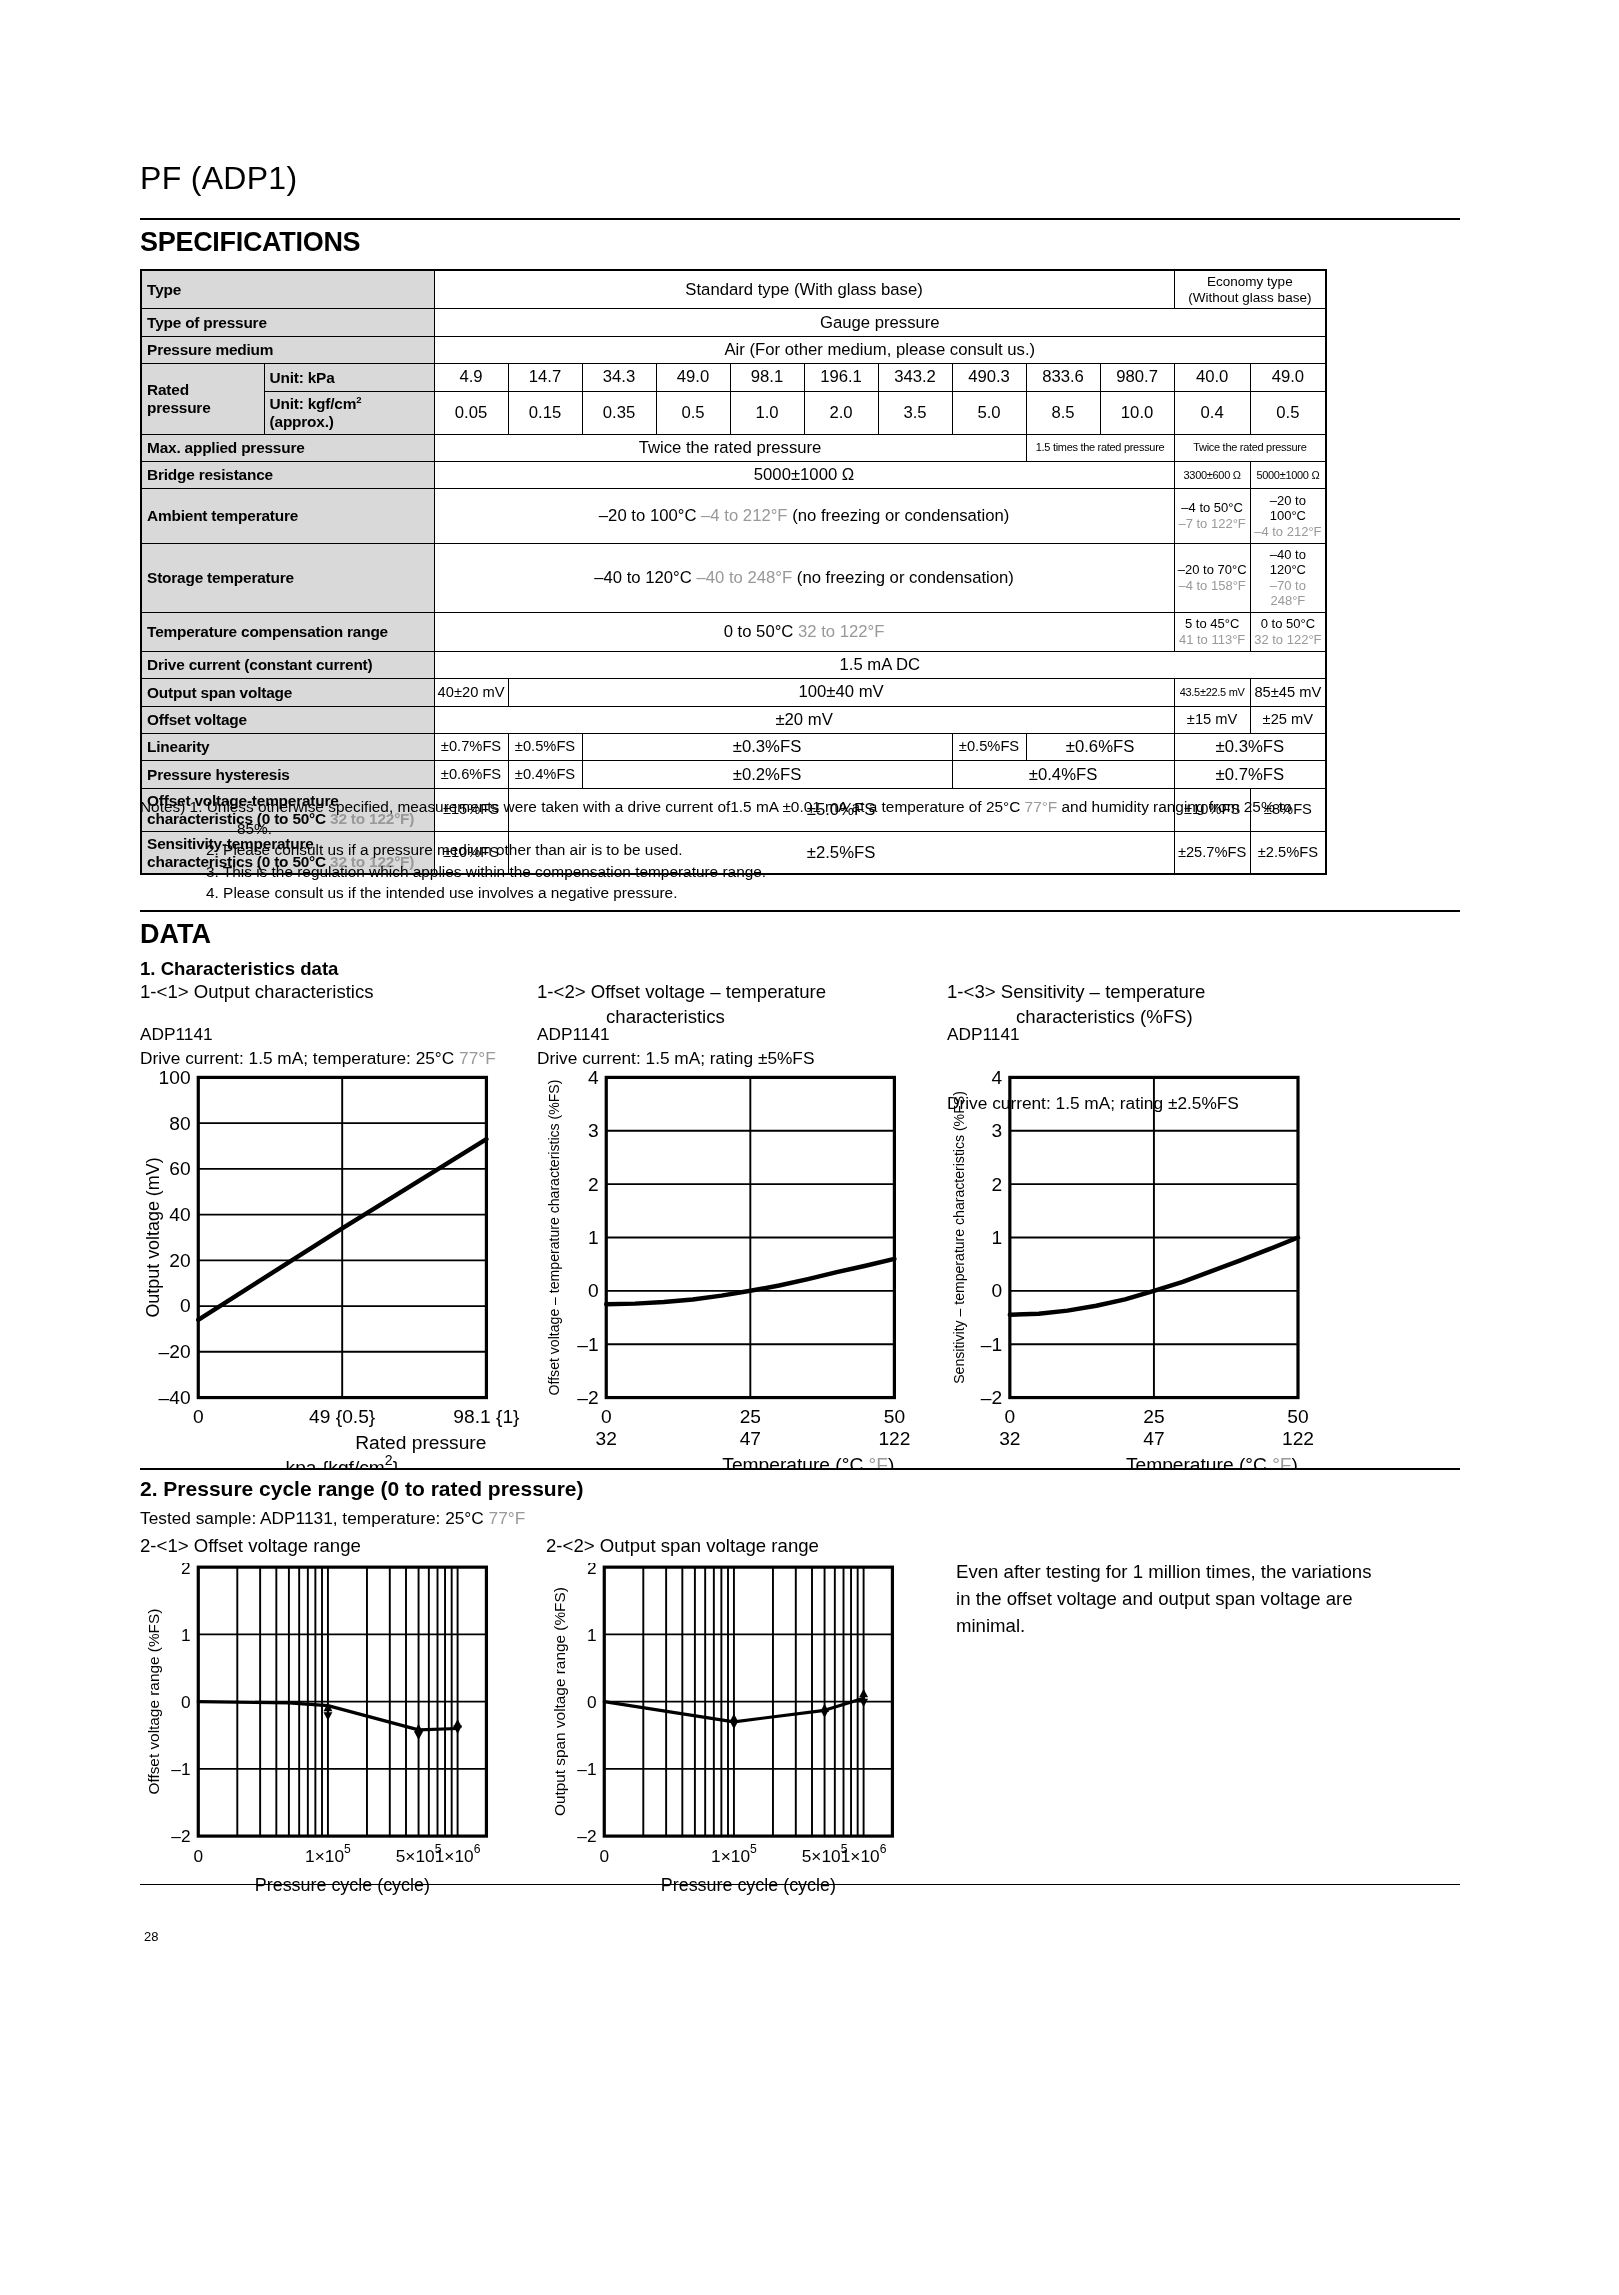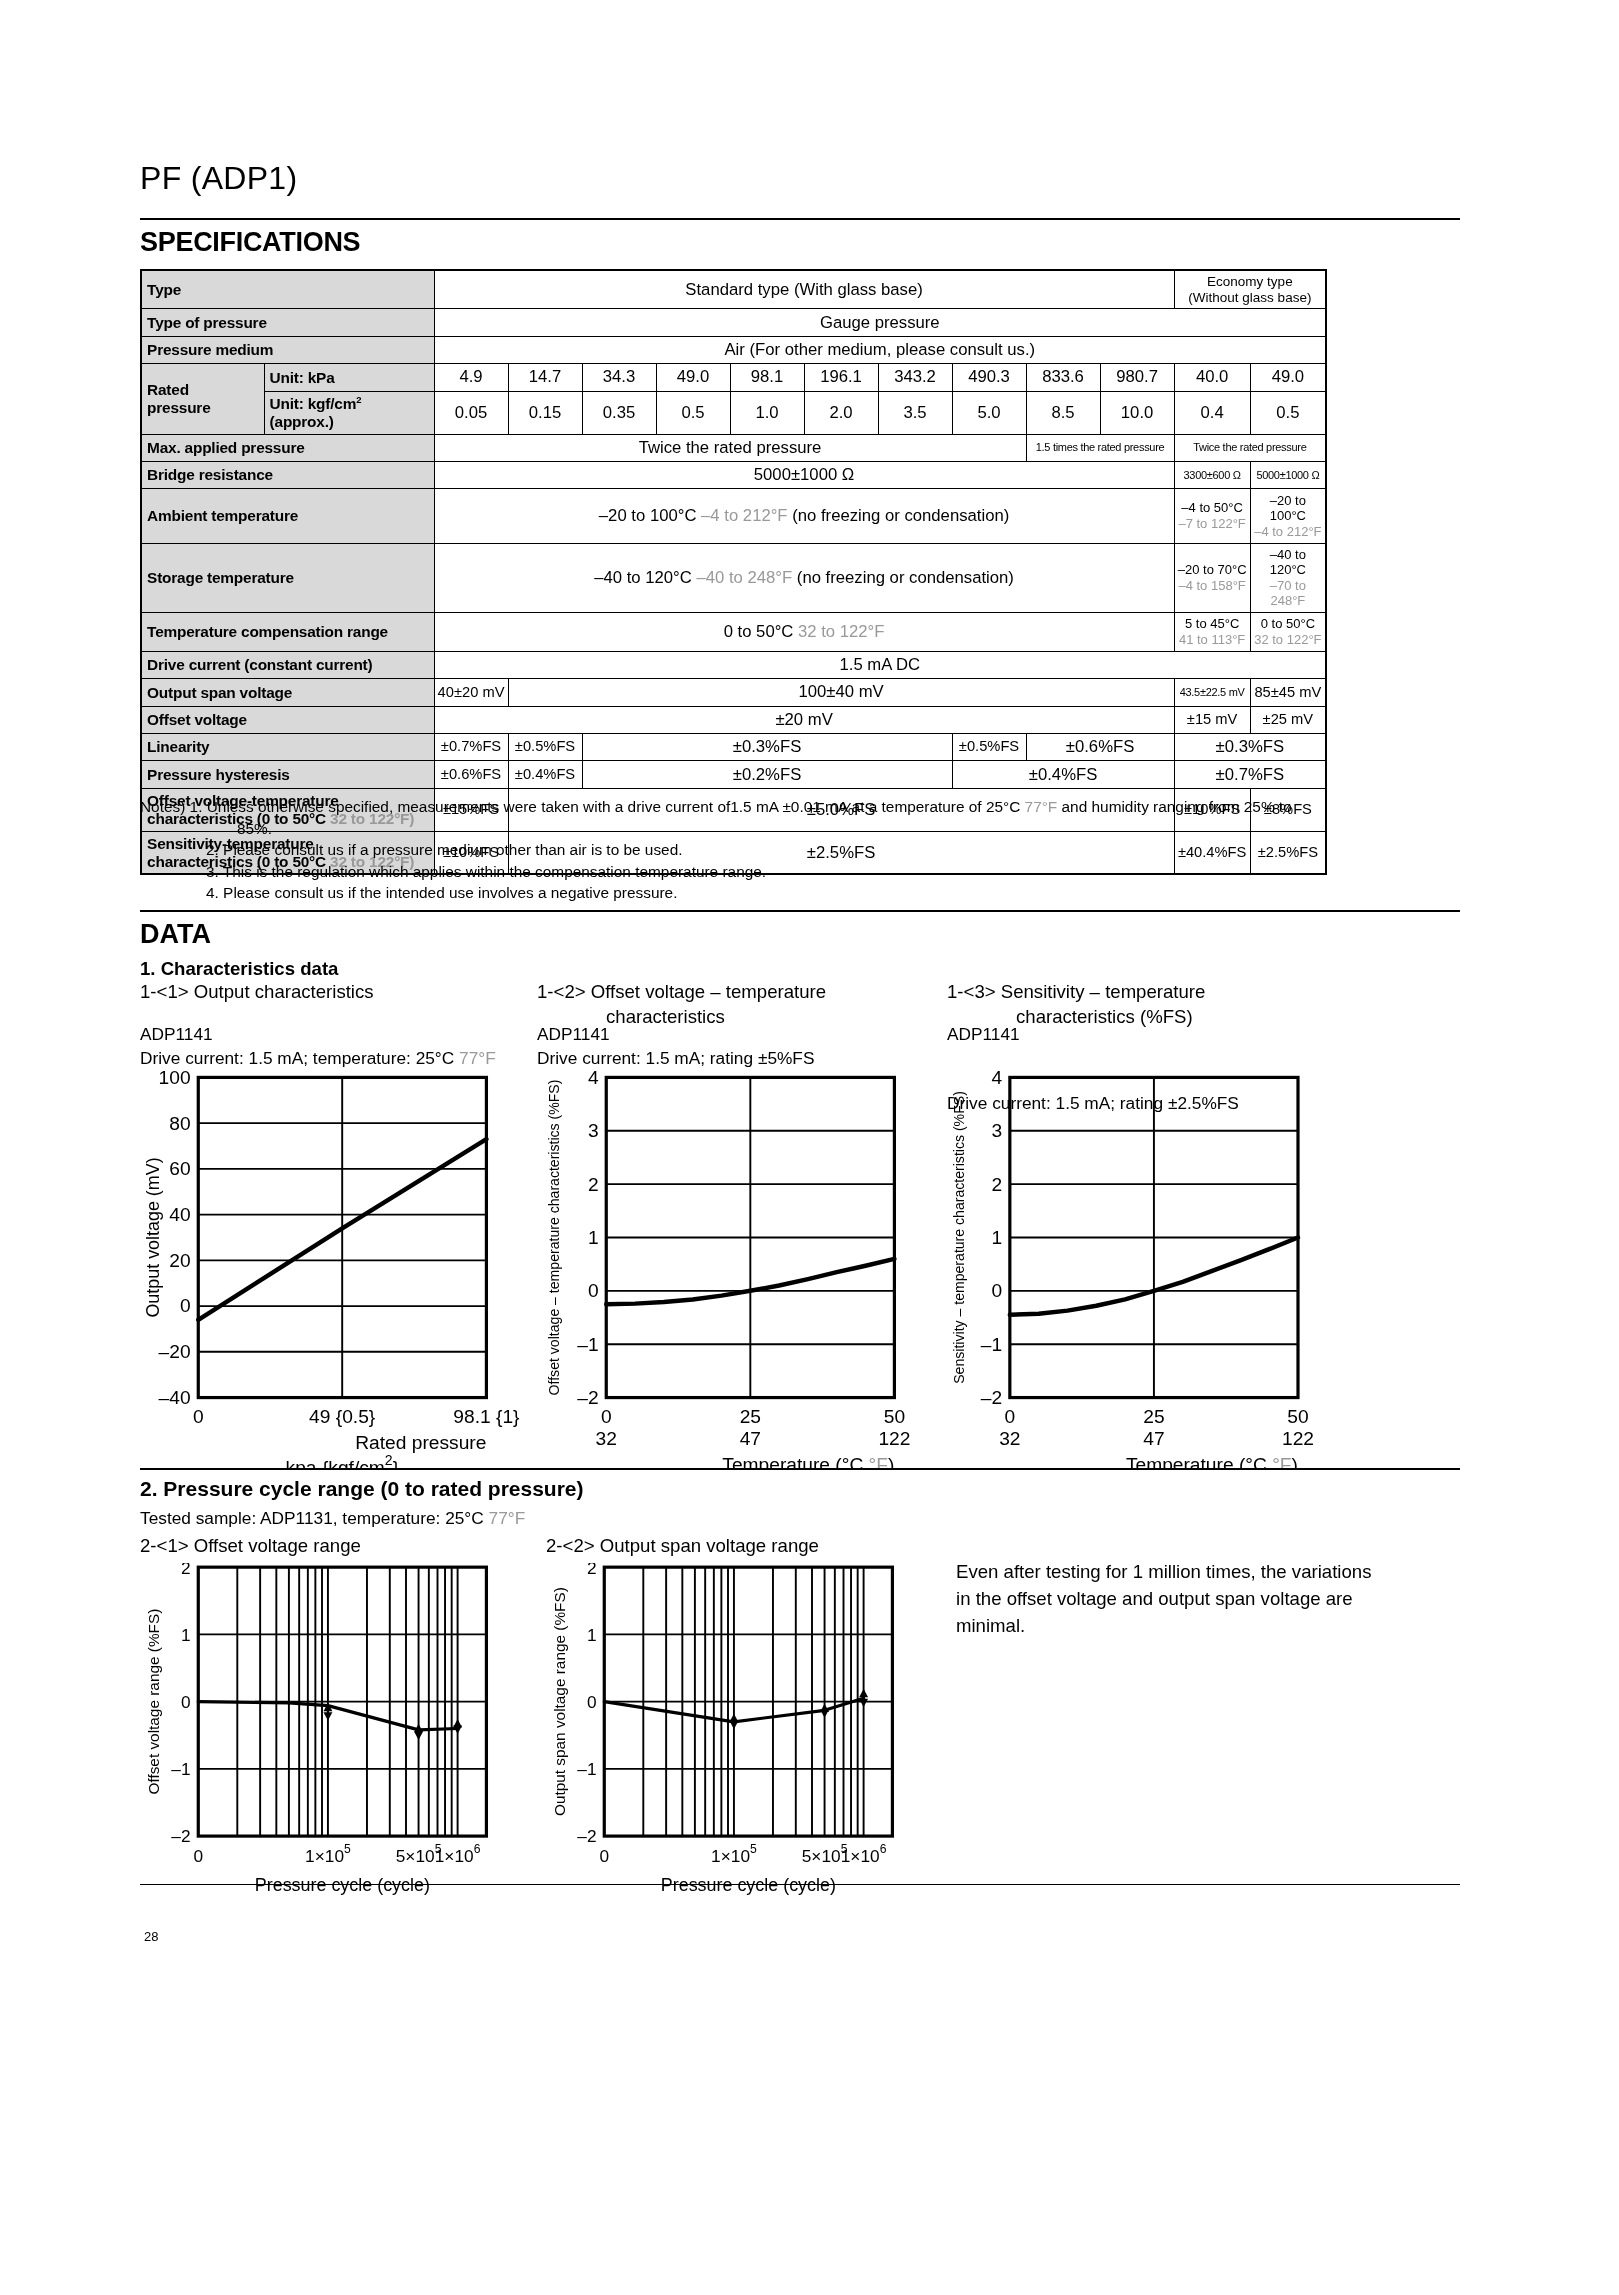--- a/index.html
+++ b/index.html
@@ -180,21 +180,21 @@
           <th colspan="2"><span>Offset voltage-temperature</span><br><span>characteristics (0 to 50°C </span><span class="gray">32 to 122°F)</span></th>
           <td class="md"><span>±15%FS</span></td>
           <td colspan="9"><span>±5.0%FS</span></td>
           <td class="md"><span>±10%FS</span></td>
           <td class="md"><span>±8%FS</span></td>
         </tr>
         <tr>
           <th colspan="2"><span>Sensitivity-temperature</span><br><span>characteristics (0 to 50°C </span><span class="gray">32 to 122°F)</span></th>
           <td class="md"><span>±10%FS</span></td>
           <td colspan="9"><span>±2.5%FS</span></td>
-          <td class="md"><span>±40.4%FS</span></td>
+          <td class="md"><span>±25.7%FS</span></td>
           <td class="md"><span>±2.5%FS</span></td>
         </tr>
       </tbody>
   </table>
 
   <div id="notes" class="abs">
       <div class="n0"><span>Notes)  1. Unless otherwise specified, measurements were taken with a drive current of1.5 mA ±0.01 mA at a temperature of 25°C </span><span class="gray">77°F</span><span> and humidity ranging from 25% to</span></div>
       <div class="n1"><span>85%.</span></div>
       <div class="n2"><span>2. Please consult us if a pressure medium other than air is to be used.</span></div>
       <div class="n2"><span>3. This is the regulation which applies within the compensation temperature range.</span></div>

